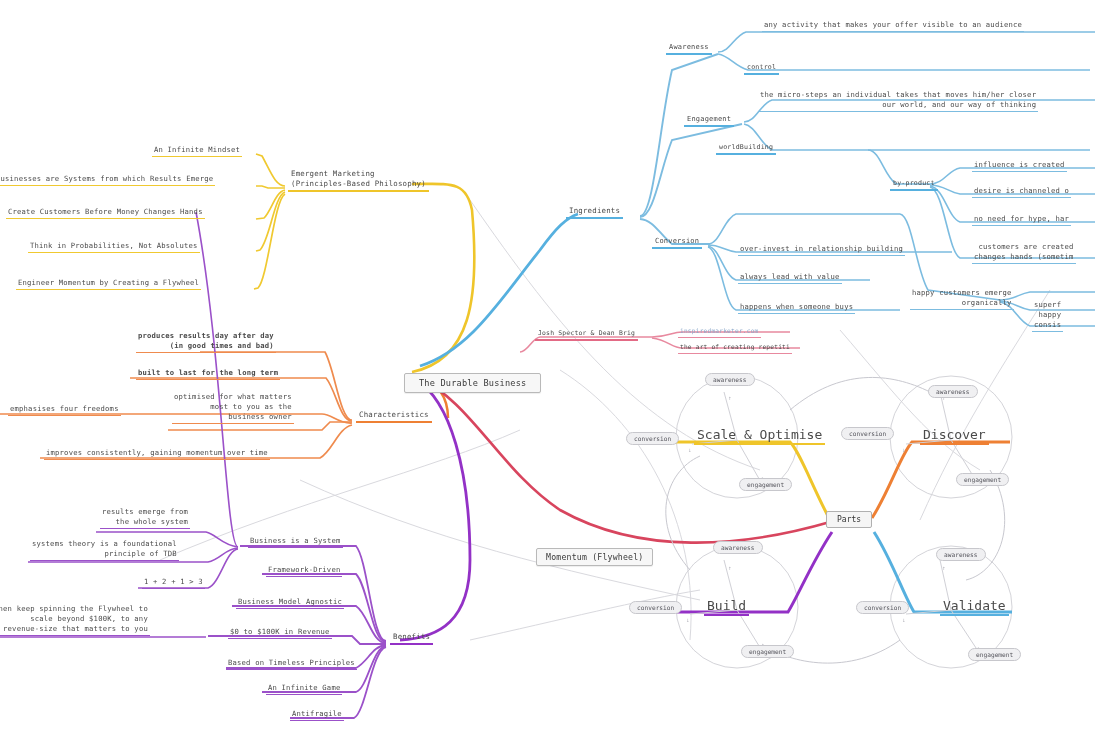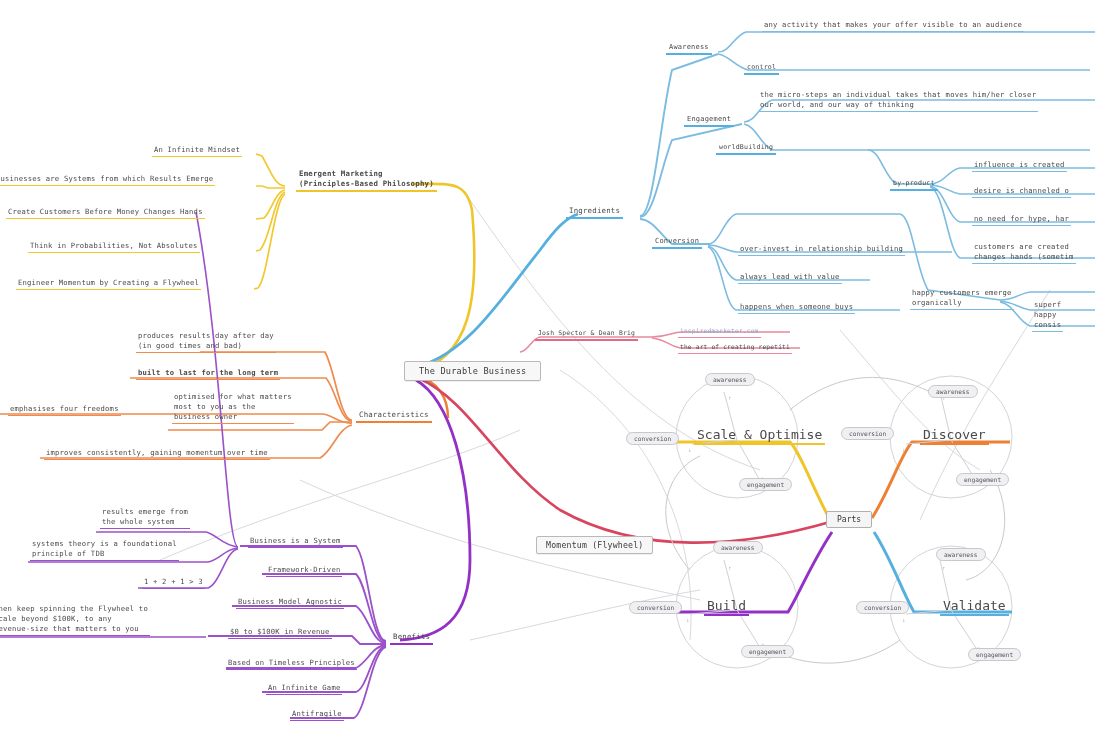--- a/index.html
+++ b/index.html
@@ -6,36 +6,36 @@
   body{width:1103px;height:736px;overflow:hidden;
        font-family:"DejaVu Sans Mono","Liberation Mono",monospace;}
   #stage{position:relative;width:1103px;height:736px;background:#ffffff;}
   svg.layer{position:absolute;left:0;top:0;width:1103px;height:736px;pointer-events:none;}
 
   .node{position:absolute;white-space:pre;font-size:7.2px;line-height:10px;
         color:#4a4a4a;letter-spacing:.2px;}
   .node.multi{white-space:pre-line;}
 
   
-  .leaf{padding:0 2px 1px 2px;border-bottom:1.6px solid #ccc;}
+  .leaf{padding:0 2px 1px 2px;border-bottom:1.6px solid #ccc;text-align:right;}
   .leaf.yellow{border-bottom-color:#f0c930;}
   .leaf.orange{border-bottom-color:#ef8b4e;}
   .leaf.purple{border-bottom-color:#9b51c9;}
   .leaf.blue{border-bottom-color:#7cbce0;}
   .leaf.pink{border-bottom-color:#e8899f;}
 
   .branch{padding:0 3px 1px 3px;border-bottom:2.2px solid #ccc;font-size:7.4px;}
   .branch.yellow{border-bottom-color:#efc52a;}
   .branch.orange{border-bottom-color:#ee8034;}
   .branch.purple{border-bottom-color:#9331c6;}
   .branch.blue{border-bottom-color:#56b0df;}
   .branch.pink{border-bottom-color:#e36a85;}
 
   .boxed{background:#f7f7f7;border:1px solid #b9b9b9;border-radius:2px;
-         padding:3px 9px;font-size:8.2px;color:#3a3a3a;box-shadow:0 1px 1px rgba(0,0,0,.07);}
+         padding:3px 9px;font-size:8.2px;color:#3a3a3a;box-shadow:0 1px 1px rgba(0,0,0,.07);margin-top:12px;}
   .boxed.center{font-size:8.6px;padding:4px 14px;}
 
   .pill{position:absolute;background:#f0f0f2;border:1px solid #c7c7cc;border-radius:7px;
         padding:2px 7px;font-size:6.2px;color:#55555c;white-space:nowrap;}
 
   .hub{position:absolute;background:#f5f5f5;border:1px solid #b0b0b0;border-radius:2px;
        padding:3px 10px;font-size:8px;color:#333;}
   .wheel-label{position:absolute;font-size:13px;color:#4a4a4a;white-space:nowrap;
                padding:0 3px 1px 3px;}
 </style>
@@ -203,31 +203,31 @@
         <text x="686" y="622">↓</text>
         <text x="762" y="650">↗</text>
       <text x="942" y="570">↑</text>
         <text x="902" y="622">↓</text>
         <text x="976" y="650">↗</text>
     </g>
   </svg>
 
   <div class="node boxed center" style="left:404px;top:361px;">The Durable Business</div>
 
-  <div class="node branch yellow multi" style="left:296px;top:169px;font-weight:bold;">Emergent Marketing
+  <div class="node branch yellow multi" style="left:288px;top:169px;">Emergent Marketing
 (Principles-Based Philosophy)</div>
 
   <div class="node leaf yellow" style="left:152px;top:145px;">An Infinite Mindset</div>
   <div class="node leaf yellow" style="left:-6px;top:174px;">Businesses are Systems from which Results Emerge</div>
   <div class="node leaf yellow" style="left:6px;top:207px;">Create Customers Before Money Changes Hands</div>
   <div class="node leaf yellow" style="left:28px;top:241px;">Think in Probabilities, Not Absolutes</div>
   <div class="node leaf yellow" style="left:16px;top:278px;">Engineer Momentum by Creating a Flywheel</div>
 
   <div class="node branch orange" style="left:356px;top:410px;">Characteristics</div>
-  <div class="node leaf orange multi" style="left:136px;top:331px;">produces results day after day
+  <div class="node leaf orange multi" style="left:136px;top:331px;font-weight:bold;">produces results day after day
 (in good times and bad)</div>
   <div class="node leaf orange" style="left:136px;top:368px;font-weight:bold;">built to last for the long term</div>
   <div class="node leaf orange multi" style="left:172px;top:392px;">optimised for what matters
 most to you as the
 business owner</div>
   <div class="node leaf orange" style="left:8px;top:404px;">emphasises four freedoms</div>
   <div class="node leaf orange" style="left:44px;top:448px;">improves consistently, gaining momentum over time</div>
 
   <div class="node branch purple" style="left:390px;top:632px;">Benefits</div>
   <div class="node leaf purple" style="left:248px;top:536px;">Business is a System</div>

